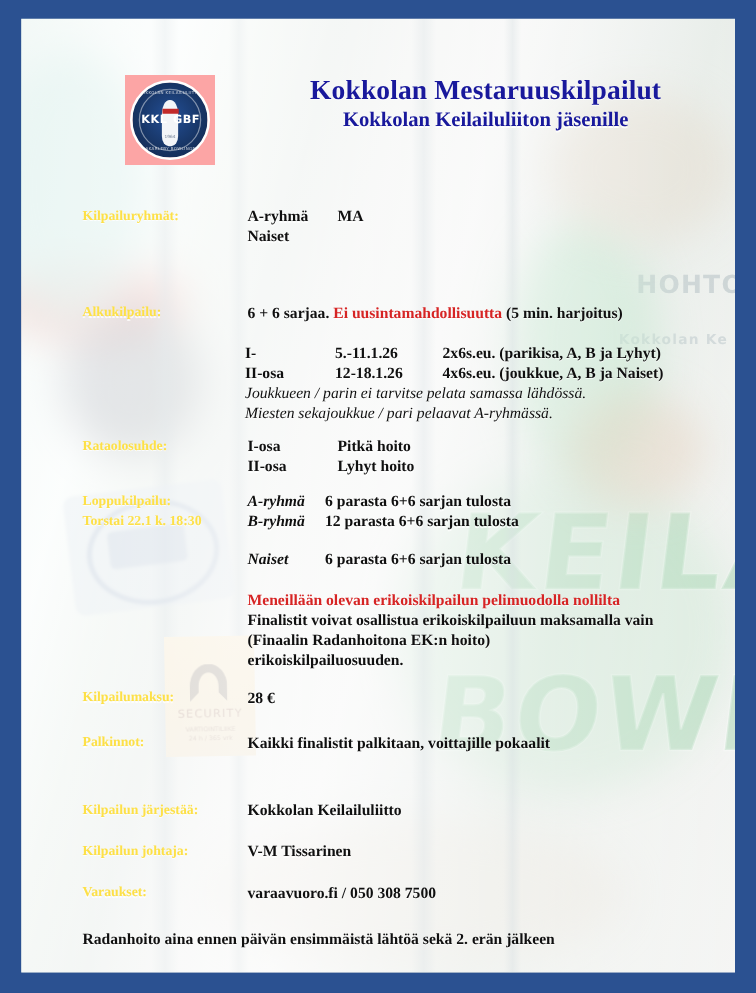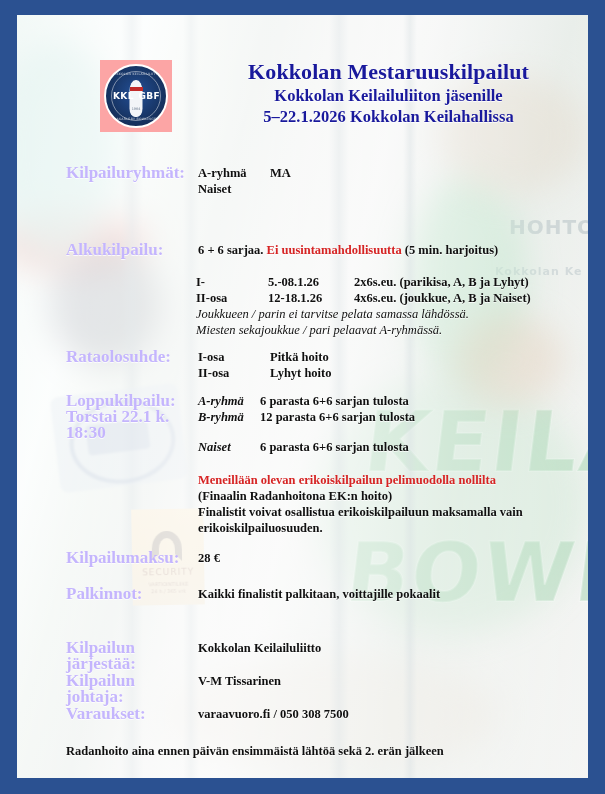--- a/index.html
+++ b/index.html
@@ -269,23 +269,23 @@
   
   .row {
     position: absolute;
     left: 49px;
     width: 520px;
   }
   .label {
     position: absolute;
     left: 0; top: 0;
     width: 130px;
-    font-size: 17px;
-    font-weight: 700;
-    color: #c4b5fd;
+    font-size: 11px;
+    font-weight: 700;
+    color: #fde047;
     line-height: 16px;
     text-shadow: 0 1px 0 rgba(255,255,255,.8);
   }
   .label .sub { display: block; }
   .value {
     position: absolute;
     left: 132px; top: 0;
     width: 390px;
     font-size: 12.5px;
     font-weight: 700;
@@ -365,21 +365,20 @@
           <div class="kkl">KKL</div>
           <div class="gbf">GBF</div>
           <div class="yr">1964</div>
           <div class="arc-bot">GAMLAKARLEBY BOWLINGFORBUND</div>
         </div>
       </div>
 
       <div id="titles">
         <div class="t1">Kokkolan Mestaruuskilpailut</div>
         <div class="t2">Kokkolan Keilailuliiton jäsenille</div>
-        <div class="t3">5–22.1.2026 Kokkolan Keilahallissa</div>
       </div>
     </div>
 
     <div class="row" style="top:150px;">
       <div class="label">Kilpailuryhmät:</div>
       <div class="value">
         <span class="g2">
           <span class="c-a">A-ryhmä</span><span>MA</span>
         </span>
         <span class="g2">
@@ -391,21 +390,21 @@
     <div class="row" style="top:227px;">
       <div class="label">Alkukilpailu:</div>
       <div class="value">
         <span class="line"><span>6 + 6 sarjaa. </span><span class="red">Ei uusintamahdollisuutta</span><span> (5 min. harjoitus)</span></span>
       </div>
     </div>
 
     <div class="row" style="top:259px;">
       <div class="value" style="left:130px;">
         <span class="g2">
-          <span class="c-a">I-</span><span class="c-b">5.-08.1.26</span><span>2x6s.eu. (parikisa, A, B ja Lyhyt)</span>
+          <span class="c-a">I-</span><span class="c-b">5.-11.1.26</span><span>2x6s.eu. (parikisa, A, B ja Lyhyt)</span>
         </span>
         <span class="g2">
           <span class="c-a">II-osa</span><span class="c-b">12-18.1.26</span><span>4x6s.eu. (joukkue, A, B ja Naiset)</span>
         </span>
         <span class="line ital">Joukkueen / parin ei tarvitse pelata samassa lähdössä.</span>
         <span class="line ital">Miesten sekajoukkue / pari pelaavat A-ryhmässä.</span>
       </div>
     </div>
 
     <div class="row" style="top:334px;">
@@ -429,22 +428,22 @@
         <span class="g2" style="line-height:16px;">
           <span class="c-fin-a bital">A-ryhmä</span><span>6 parasta 6+6 sarjan tulosta</span>
         </span>
         <span class="g2" style="">
           <span class="c-fin-a bital">B-ryhmä</span><span>12 parasta 6+6 sarjan tulosta</span>
         </span>
         <span class="g2" style="margin-top:14px;">
           <span class="c-fin-a bital">Naiset</span><span>6 parasta 6+6 sarjan tulosta</span>
         </span>
         <span class="line red" style="margin-top:17px;">Meneillään olevan erikoiskilpailun pelimuodolla nollilta</span>
+        <span class="line">Finalistit voivat osallistua erikoiskilpailuun maksamalla vain</span>
         <span class="line">(Finaalin Radanhoitona EK:n hoito)</span>
-        <span class="line">Finalistit voivat osallistua erikoiskilpailuun maksamalla vain</span>
         <span class="line">erikoiskilpailuosuuden.</span>
       </div>
     </div>
 
     <div class="row" style="top:535px;">
       <div class="label">Kilpailumaksu:</div>
       <div class="value">28 €</div>
     </div>
 
     <div class="row" style="top:571px;">

